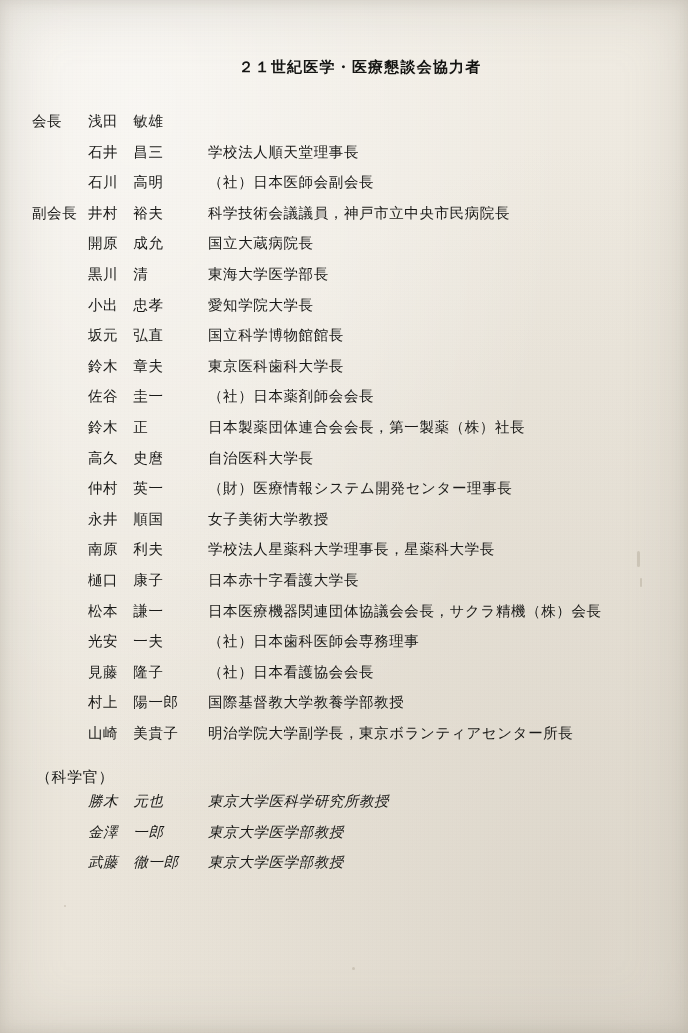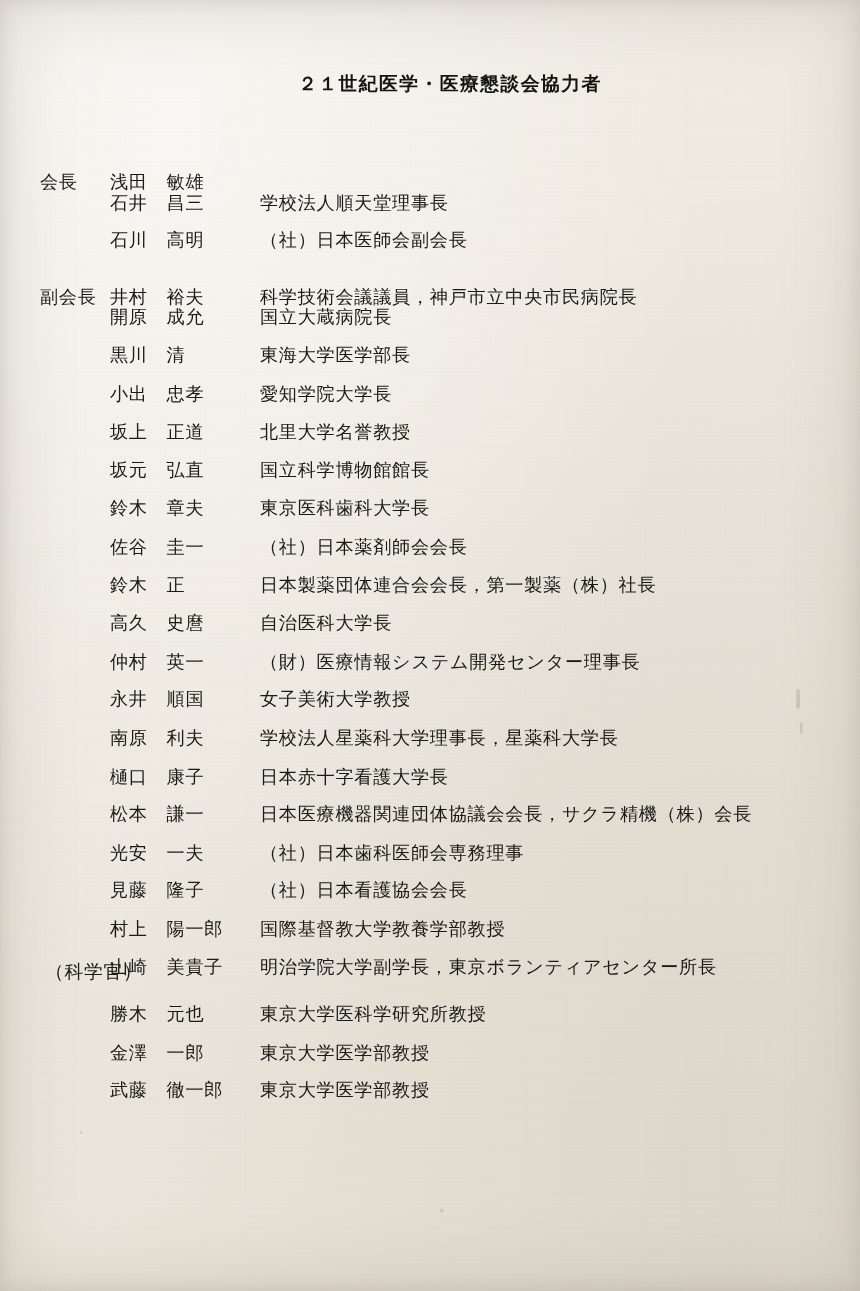--- a/index.html
+++ b/index.html
@@ -75,21 +75,20 @@
     font-size: 14.5px;
     letter-spacing: 0.6px;
   }
   .col-role {
     width: 88px;
     flex: 0 0 88px;
     text-align: left;
     padding-left: 32px;
     box-sizing: border-box;
     white-space: nowrap;
-    margin-top: 24px;
   }
   .col-name {
     width: 120px;
     flex: 0 0 120px;
     white-space: nowrap;
   }
   .col-title {
     flex: 1 1 auto;
     white-space: nowrap;
   }
@@ -99,20 +98,21 @@
     left: 36px;
     top: 768px;
     font-size: 15px;
     letter-spacing: 0.6px;
   }
   .science-list {
     position: absolute;
     top: 792px;
     left: 0;
     width: 100%;
+    font-style: italic;
   }
 </style>
 </head>
 <body>
 
 <div class="paper"></div>
 
 <div class="content">
 
   <div class="doc-title">２１世紀医学・医療懇談会協力者</div>
@@ -144,25 +144,20 @@
     </div>
     <div class="row">
       <div class="col-role"></div>
       <div class="col-name">黒川　清</div>
       <div class="col-title">東海大学医学部長</div>
     </div>
     <div class="row">
       <div class="col-role"></div>
       <div class="col-name">小出　忠孝</div>
       <div class="col-title">愛知学院大学長</div>
-    </div>
-    <div class="row">
-      <div class="col-role"></div>
-      <div class="col-name">坂上　正道</div>
-      <div class="col-title">北里大学名誉教授</div>
     </div>
     <div class="row">
       <div class="col-role"></div>
       <div class="col-name">坂元　弘直</div>
       <div class="col-title">国立科学博物館館長</div>
     </div>
     <div class="row">
       <div class="col-role"></div>
       <div class="col-name">鈴木　章夫</div>
       <div class="col-title">東京医科歯科大学長</div>

